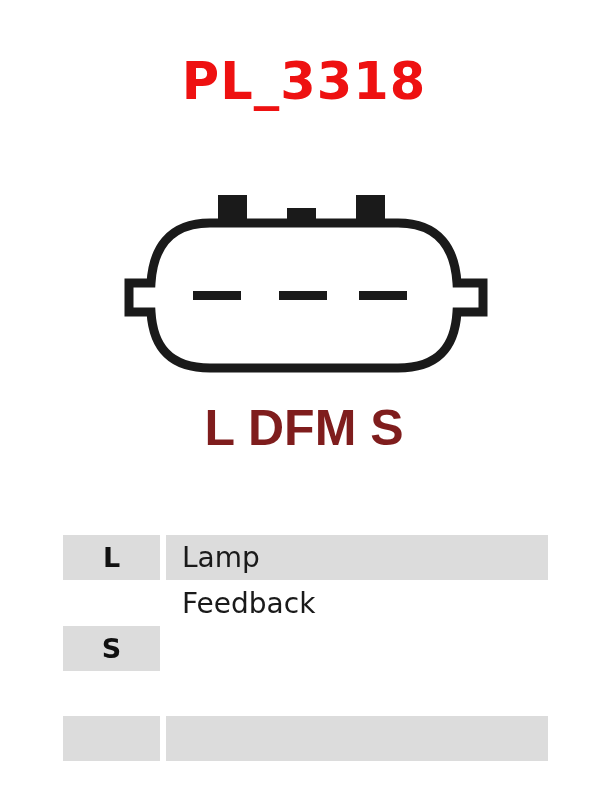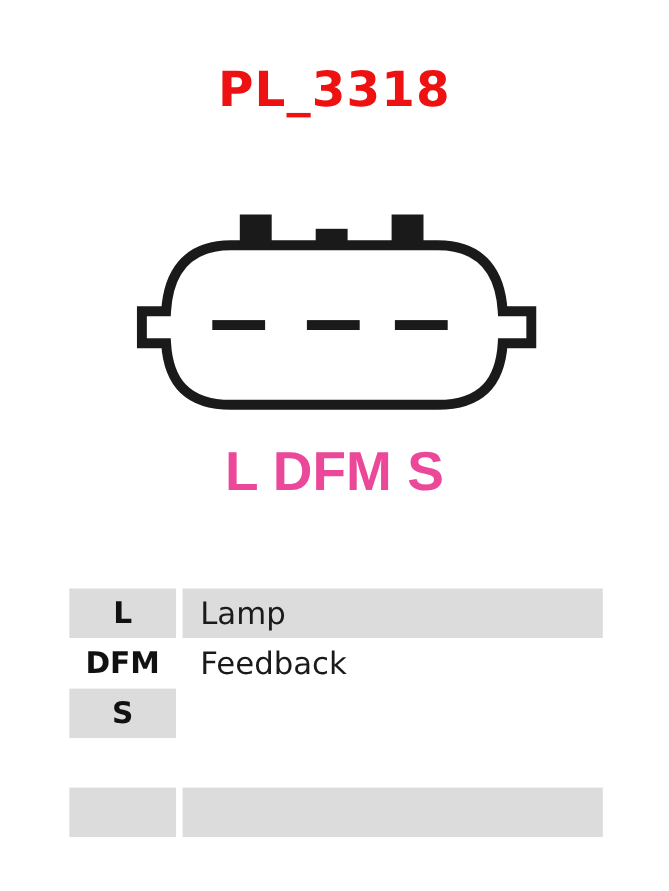--- a/index.html
+++ b/index.html
@@ -1,19 +1,19 @@
 <!DOCTYPE html>
 <html><head>
 <meta charset="utf-8">
 <style>
   html, body { margin: 0; padding: 0; background: #ffffff; }
   body { width: 608px; height: 810px; position: relative; overflow: hidden; font-family: "DejaVu Sans", sans-serif; }
-  .title { position: absolute; left: 0; top: 42px; width: 608px; text-align: center; color: #ee1111; font-family: "DejaVu Sans", sans-serif; font-weight: bold; font-size: 44px; letter-spacing: 1px; line-height: 80px; }
+  .title { position: absolute; left: 0; top: 42px; width: 608px; text-align: center; color: #ee1111; font-family: "DejaVu Sans", sans-serif; font-weight: bold; font-size: 51px; letter-spacing: 1px; line-height: 80px; }
   .connector { position: absolute; left: 0; top: 0; }
-  .pin-label { position: absolute; left: 0; top: 398px; width: 608px; text-align: center; font-family: "Liberation Sans", sans-serif; font-weight: bold; font-size: 50px; color: #ec4899; line-height: 60px; }
+  .pin-label { position: absolute; left: 0; top: 398px; width: 608px; text-align: center; font-family: "Liberation Sans", sans-serif; font-weight: bold; font-size: 50px; color: #7f1d1d; line-height: 60px; }
   .table { position: absolute; left: 63px; top: 535px; width: 485px; }
   .row { position: absolute; left: 0; width: 485px; height: 45px; }
   .cell-code { position: absolute; left: 0; top: 0; width: 97px; height: 45px; display: flex; align-items: center; justify-content: center; font-family: "DejaVu Sans", sans-serif; font-weight: bold; font-size: 27px; color: #111; }
   .cell-desc { position: absolute; left: 103px; top: 0; width: 382px; height: 45px; display: flex; align-items: center; font-family: "DejaVu Sans", sans-serif; font-size: 28px; color: #1a1a1a; padding-left: 16px; box-sizing: border-box; }
   .row.shaded .cell-code, .row.shaded .cell-desc { background: #dcdcdc; }
 </style>
 </head>
 <body>
 
 <div class="title">PL_3318</div>
@@ -44,21 +44,20 @@
 </svg>
 
 <div class="pin-label">L DFM S</div>
 
 <div class="table">
   <div class="row shaded" style="top:0px;">
     <div class="cell-code">L</div>
     <div class="cell-desc">Lamp</div>
   </div>
   <div class="row" style="top:46px;">
-    <div class="cell-code">DFM</div>
     <div class="cell-desc">Feedback</div>
   </div>
   <div class="row shaded" style="top:91px;">
     <div class="cell-code">S</div>
   </div>
   <div class="row" style="top:136px;">
     <div class="cell-code"></div>
     <div class="cell-desc"></div>
   </div>
   <div class="row shaded" style="top:181px;">

